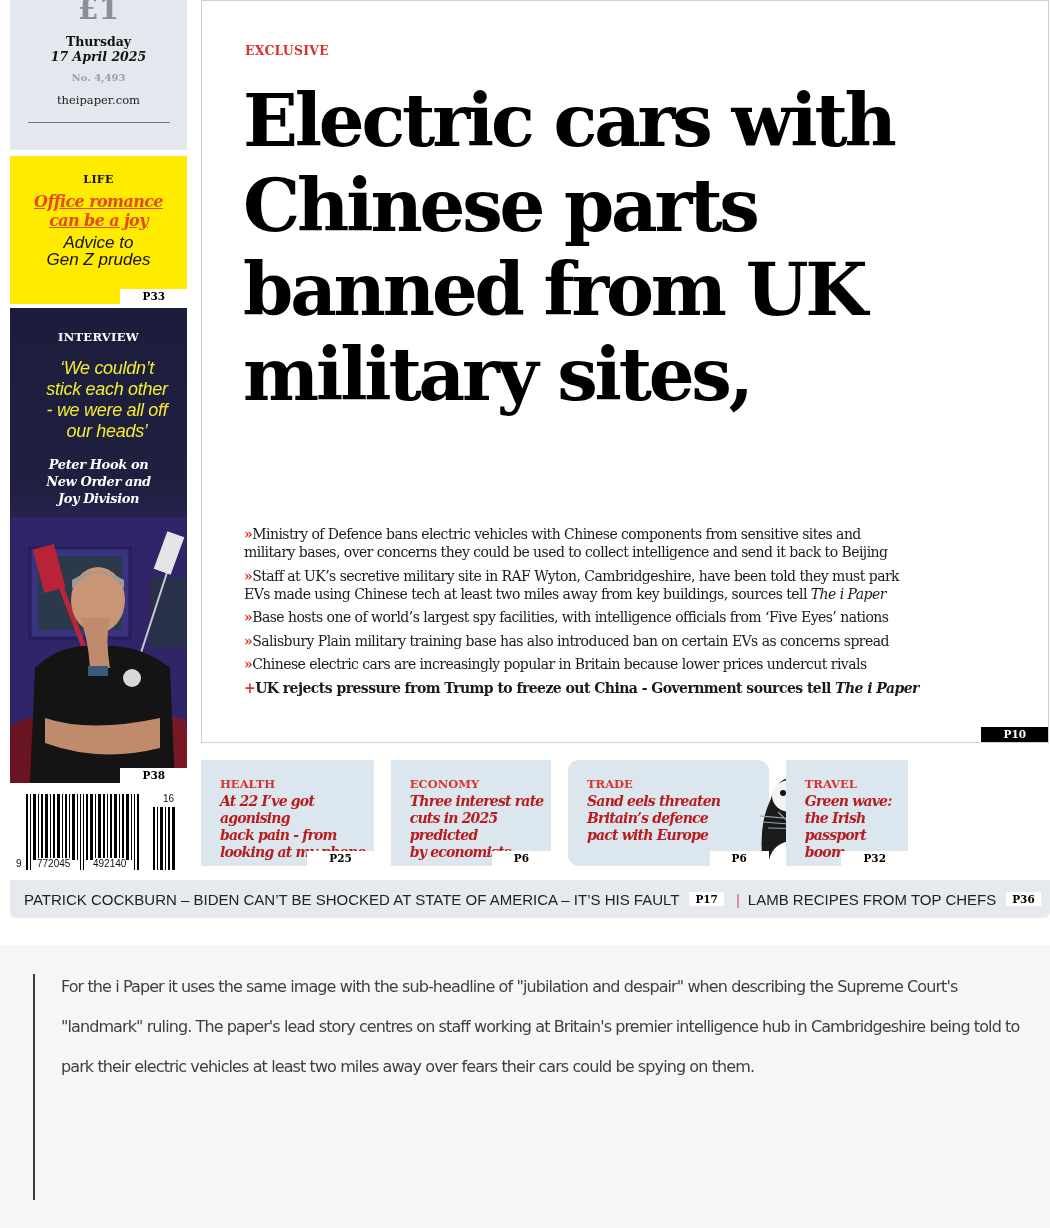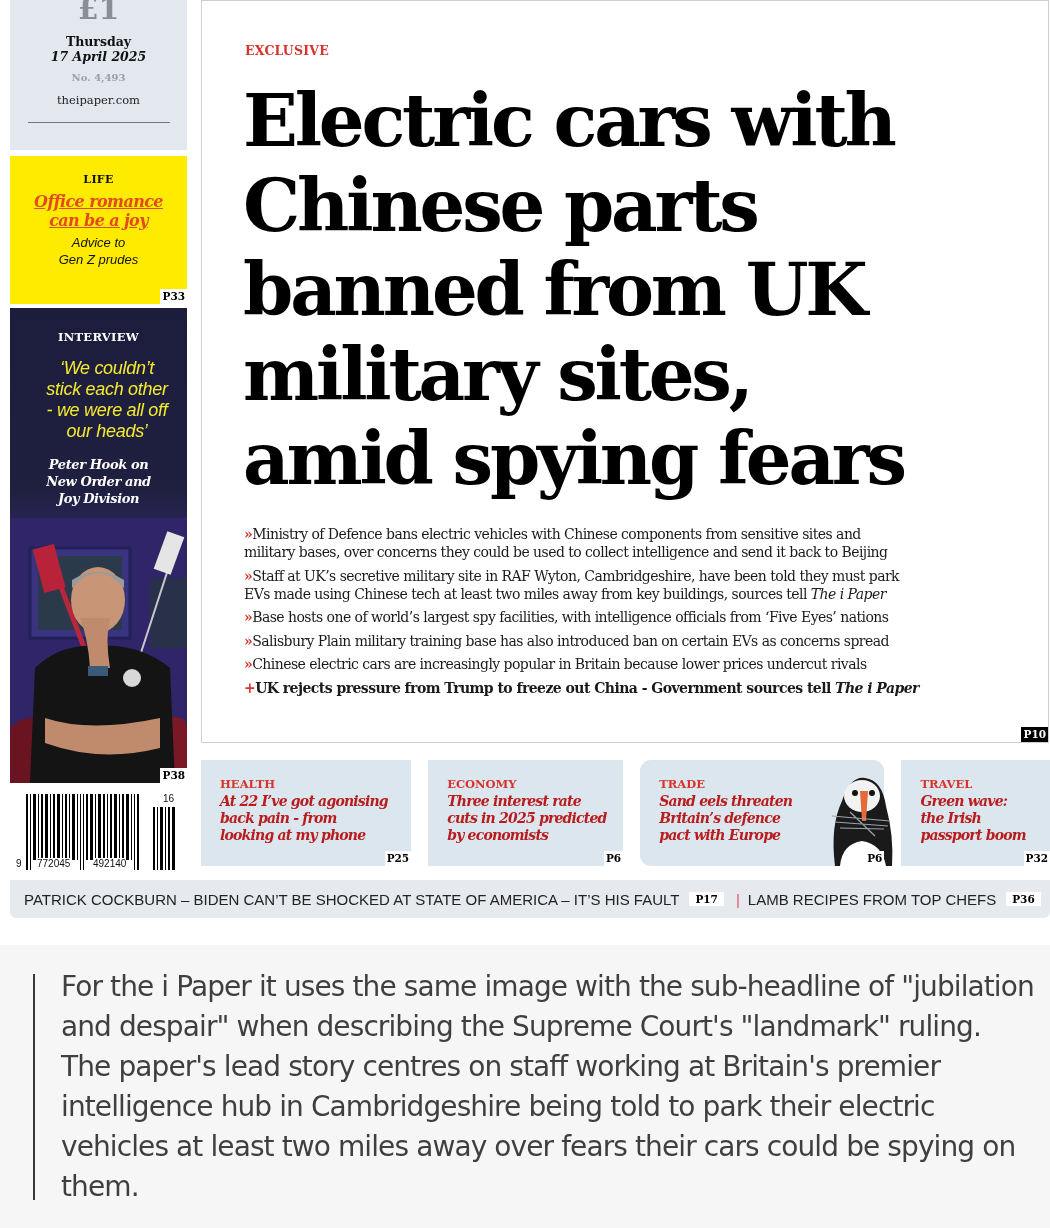--- a/index.html
+++ b/index.html
@@ -11,22 +11,22 @@
   .price { font-family: "DejaVu Serif", serif; font-weight: 900; font-size: 30px; color: #8a8e95; line-height: 26px; margin-top: -4px; }
   .date-day { font-family: "DejaVu Serif", serif; font-weight: bold; font-size: 12.5px; color: #111; margin-top: 12px; line-height: 15px; }
   .date-full { font-family: "DejaVu Serif", serif; font-weight: bold; font-size: 12.5px; color: #111; line-height: 15px; font-style: italic; }
   .issue { font-family: "DejaVu Serif", serif; font-weight: bold; font-size: 10px; color: #9ba0a6; margin-top: 8px; }
   .site { font-family: "DejaVu Serif", serif; font-size: 11.5px; color: #222; margin-top: 10px; }
   .masthead-rule { width: 142px; height: 1px; background: #777; margin: 15px auto 0; }
 
   .life-box { position: absolute; left: 10px; top: 156px; width: 177px; height: 148px; background: #ffeb00; text-align: center; }
   .life-label { font-family: "DejaVu Serif", serif; font-weight: 900; font-size: 11px; color: #111; margin-top: 17px; letter-spacing: 0.3px; }
   .life-title { font-family: "DejaVu Serif", serif; font-weight: 900; font-style: italic; font-size: 16px; color: #e4491f; line-height: 19px; margin-top: 6px; letter-spacing: -0.6px; text-decoration: underline; }
-  .life-sub { font-family: "Liberation Sans", sans-serif; font-style: italic; font-size: 13px; color: #111; line-height: 17px; margin-top: 4px; }
-  .page-tag { position: absolute; background: #fff; color: #000; font-family: "DejaVu Serif", serif; font-weight: 900; font-size: 10.5px; padding: 1px 2px; line-height: 13px; margin-top: 8px; }
+  .life-sub { font-family: "Liberation Sans", sans-serif; font-style: italic; font-size: 17px; color: #111; line-height: 17px; margin-top: 4px; }
+  .page-tag { position: absolute; background: #fff; color: #000; font-family: "DejaVu Serif", serif; font-weight: 900; font-size: 10.5px; padding: 1px 22px; line-height: 13px; margin-top: 8px; }
   .page-tag.dark { background: #000; color: #fff; }
 
   .interview-box { position: absolute; left: 10px; top: 308px; width: 177px; height: 475px; background: linear-gradient(180deg, #1c1d3c 0%, #1f1f40 38%, #332a6e 55%, #3b2f7a 70%, #2a1c3a 85%, #3a1220 100%); text-align: center; overflow: hidden; }
   .int-label { font-family: "DejaVu Serif", serif; font-weight: 900; font-size: 11.5px; color: #fff; margin-top: 22px; letter-spacing: 0.3px; }
   .int-quote { font-family: "Liberation Sans", sans-serif; font-style: italic; font-size: 18px; color: #f4ea2e; line-height: 21px; margin-top: 14px; letter-spacing: -0.3px; padding-left: 17px; }
   .int-sub { font-family: "DejaVu Serif", serif; font-weight: bold; font-style: italic; font-size: 13px; color: #fff; line-height: 17px; margin-top: 14px; letter-spacing: -0.4px; }
   .photo { position: absolute; left: 0; top: 210px; width: 177px; height: 265px; }
 
   .barcode { position: absolute; left: 10px; top: 790px; width: 177px; height: 82px; background: #fff; }
   .barcode-num { position: absolute; font-family: "Liberation Sans", sans-serif; font-size: 10px; color: #111; background: #fff; }
@@ -36,35 +36,35 @@
   .exclusive { position: absolute; left: 43px; top: 42px; font-family: "DejaVu Serif", serif; font-weight: 900; font-size: 12.5px; color: #d6342c; letter-spacing: 0.2px; }
   .headline { position: absolute; left: 41px; top: 78px; width: 790px; font-family: "DejaVu Serif", serif; font-weight: 900; font-size: 72px; line-height: 84.5px; color: #000; letter-spacing: -3.2px; }
   .headline .line { display: block; white-space: nowrap; }
   .bullets { position: absolute; left: 42px; top: 524px; width: 780px; font-family: "DejaVu Serif", serif; font-size: 14px; color: #1a1a1a; letter-spacing: -0.55px; }
   .bullet { line-height: 18px; margin-bottom: 5.5px; }
   .bullet .mark { color: #d6342c; font-weight: bold; }
   .bullet.strong { font-weight: bold; }
   .bullet em { font-style: italic; }
 
   
-  .teasers { position: absolute; left: 201px; top: 760px; width: 849px; height: 106px; display: flex; gap: 17px; }
+  .teasers { position: absolute; left: 201px; top: 760px; width: 707px; height: 106px; display: flex; gap: 17px; }
   .teaser { position: relative; background: #dce6ef; height: 106px; }
   .teaser-cat { position: absolute; left: 19px; top: 17px; font-family: "DejaVu Serif", serif; font-weight: 900; font-size: 11.5px; color: #d6342c; }
   .teaser-title { position: absolute; left: 19px; top: 33px; font-family: "DejaVu Serif", serif; font-weight: 900; font-style: italic; font-size: 14px; line-height: 17px; color: #b91c1c; letter-spacing: -0.8px; }
   .puffin { position: absolute; left: 180px; top: 6px; width: 80px; height: 100px; }
 
   
   .strip { position: absolute; left: 10px; top: 880px; width: 1040px; height: 38px; background: #e6e9ee; border-radius: 0 0 6px 6px; display: flex; align-items: center; padding-left: 14px; font-family: "Liberation Sans", sans-serif; font-size: 15px; color: #222; white-space: nowrap; }
   .strip .ptag { font-family: "DejaVu Serif", serif; font-weight: 900; font-size: 10.5px; background: #fff; color: #000; padding: 1px 6px; margin: 0 12px 0 10px; }
   .strip .sep { color: #e05575; margin-right: 8px; }
 
   
   .caption-area { position: absolute; left: 0; top: 945px; width: 1050px; height: 283px; background: #f6f6f6; }
   .caption-bar { position: absolute; left: 33px; top: 29px; width: 2px; height: 226px; background: #3a3a3a; }
-  .caption { position: absolute; left: 61px; top: 22px; width: 975px; font-family: "DejaVu Sans", sans-serif; font-size: 28px; line-height: 40px; color: #3f3f3f; letter-spacing: -0.9px; }
+  .caption { position: absolute; left: 61px; top: 22px; width: 975px; font-family: "DejaVu Sans", sans-serif; font-size: 16px; line-height: 40px; color: #3f3f3f; letter-spacing: -0.9px; }
 </style>
 </head>
 <body>
 
 <div class="page">
 
   <div class="masthead">
     <div class="price">£1</div>
     <div class="date-day">Thursday</div>
     <div class="date-full">17 April 2025</div>
@@ -168,21 +168,20 @@
     <span class="barcode-num" style="left:153px; top:3px;">16</span>
   </div>
 
   <div class="lead">
     <div class="exclusive">EXCLUSIVE</div>
     <div class="headline">
       <span class="line">Electric cars with</span>
       <span class="line">Chinese parts</span>
       <span class="line">banned from UK</span>
       <span class="line">military sites,</span>
-      <span class="line">amid spying fears</span>
     </div>
     <div class="bullets">
       <div class="bullet">
         <span class="mark">»</span><span>Ministry of Defence bans electric vehicles with Chinese components from sensitive sites and</span><br>
         <span>military bases, over concerns they could be used to collect intelligence and send it back to Beijing</span>
       </div>
       <div class="bullet">
         <span class="mark">»</span><span>Staff at UK’s secretive military site in RAF Wyton, Cambridgeshire, have been told they must park</span><br>
         <span>EVs made using Chinese tech at least two miles away from key buildings, sources tell </span><em>The i Paper</em>
       </div>

